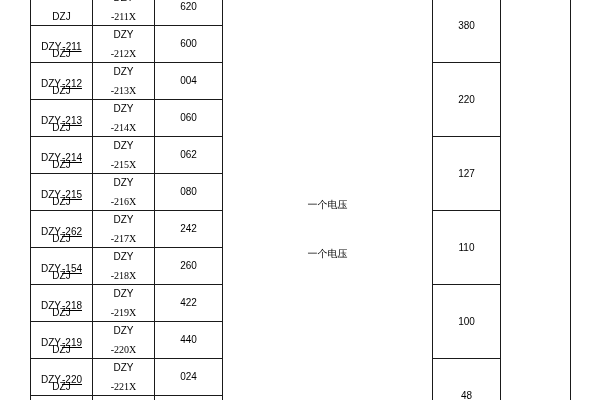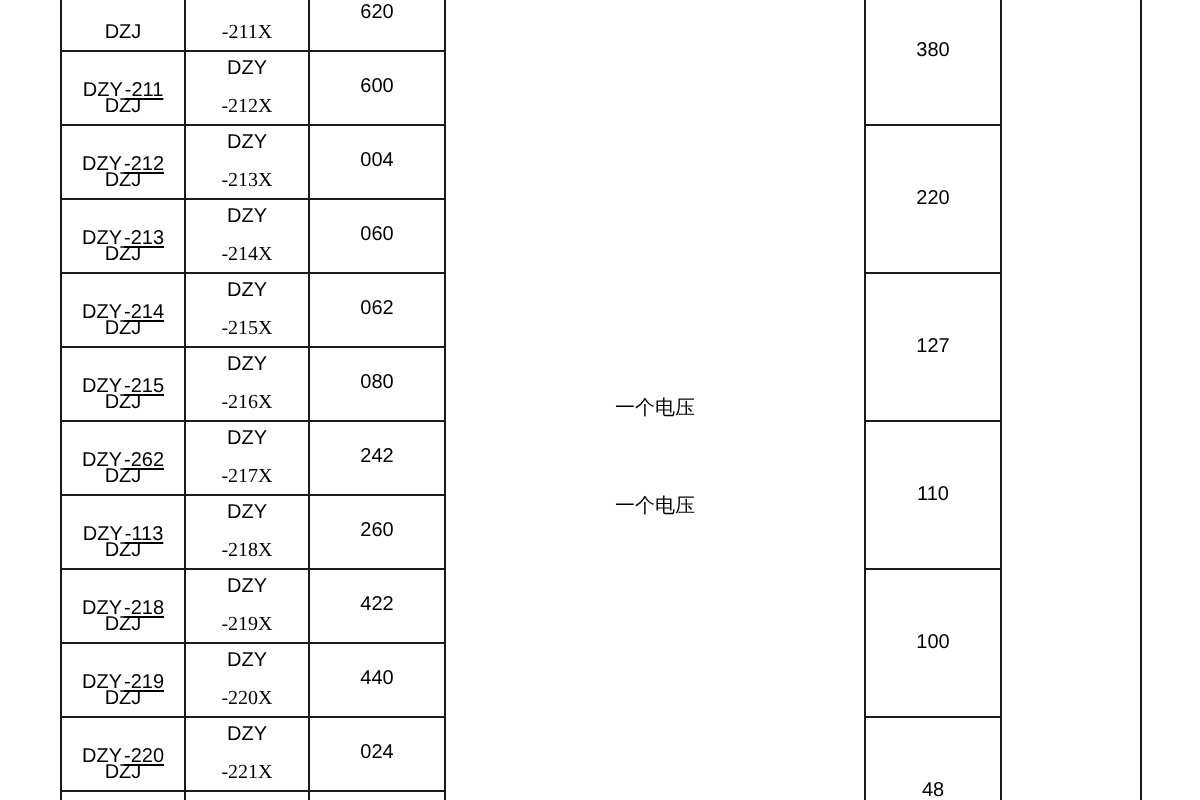--- a/index.html
+++ b/index.html
@@ -211,21 +211,21 @@
         <td class="code-cell">
           <span class="code-line code-l1">DZY</span>
           <span class="code-line code-l2">-216X</span>
         </td>
         <td class="num-cell">080</td>
       </tr>
 
       <tr>
         <td class="type-cell">
           <span class="type-inner">
-            <span class="t-line t-line1"><span class="prefix-inline">DZY</span><span class="suffix-inline">-113</span></span>
+            <span class="t-line t-line1"><span class="prefix-inline">DZY</span><span class="suffix-inline">-154</span></span>
             <span class="t-line t-line2">DZJ</span>
           </span>
         </td>
         <td class="code-cell">
           <span class="code-line code-l1">DZY</span>
           <span class="code-line code-l2">-217X</span>
         </td>
         <td class="num-cell">242</td>
         <td class="val-cell" rowspan="2">110</td>
       </tr>

